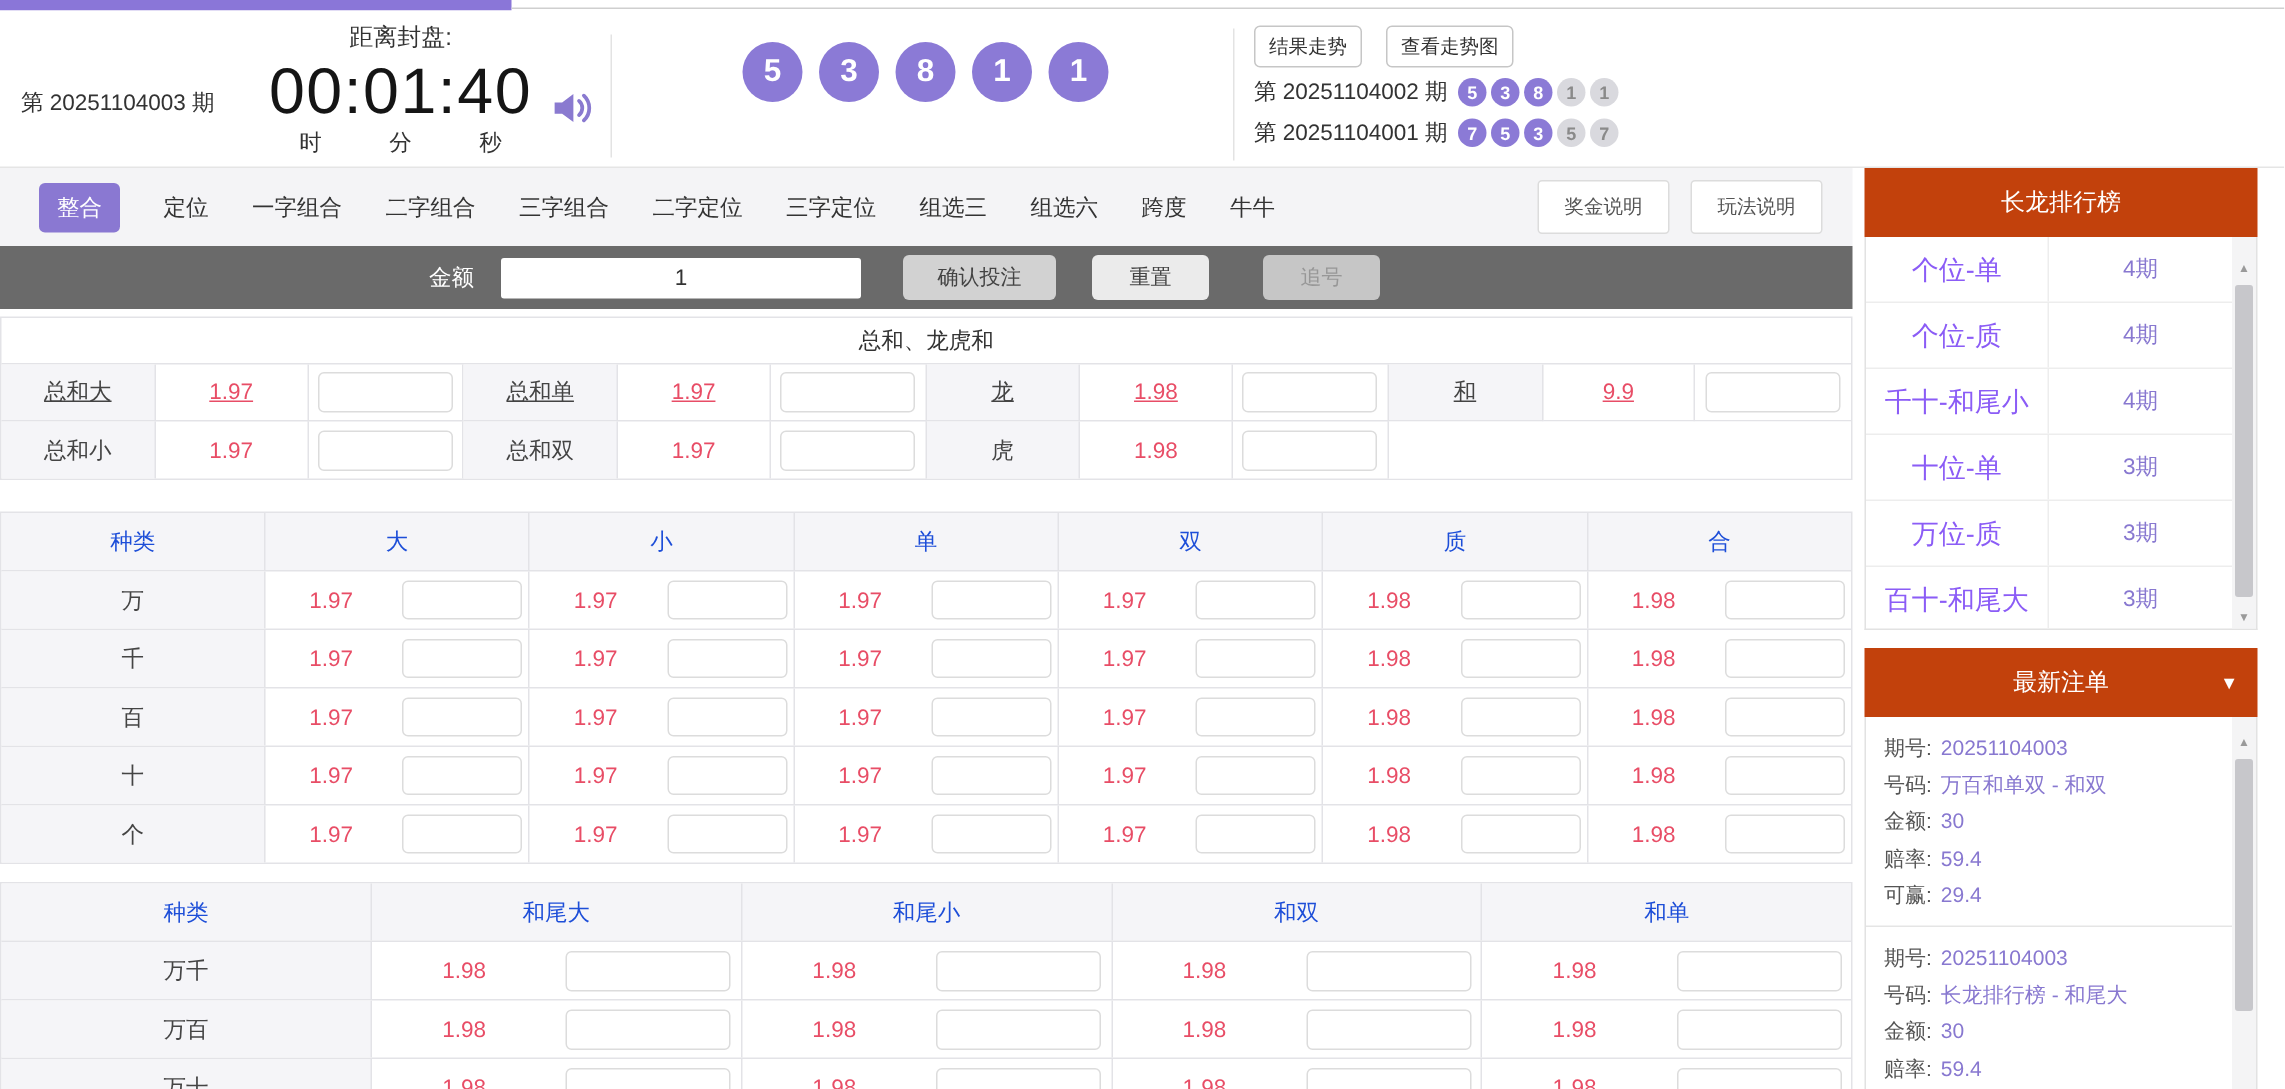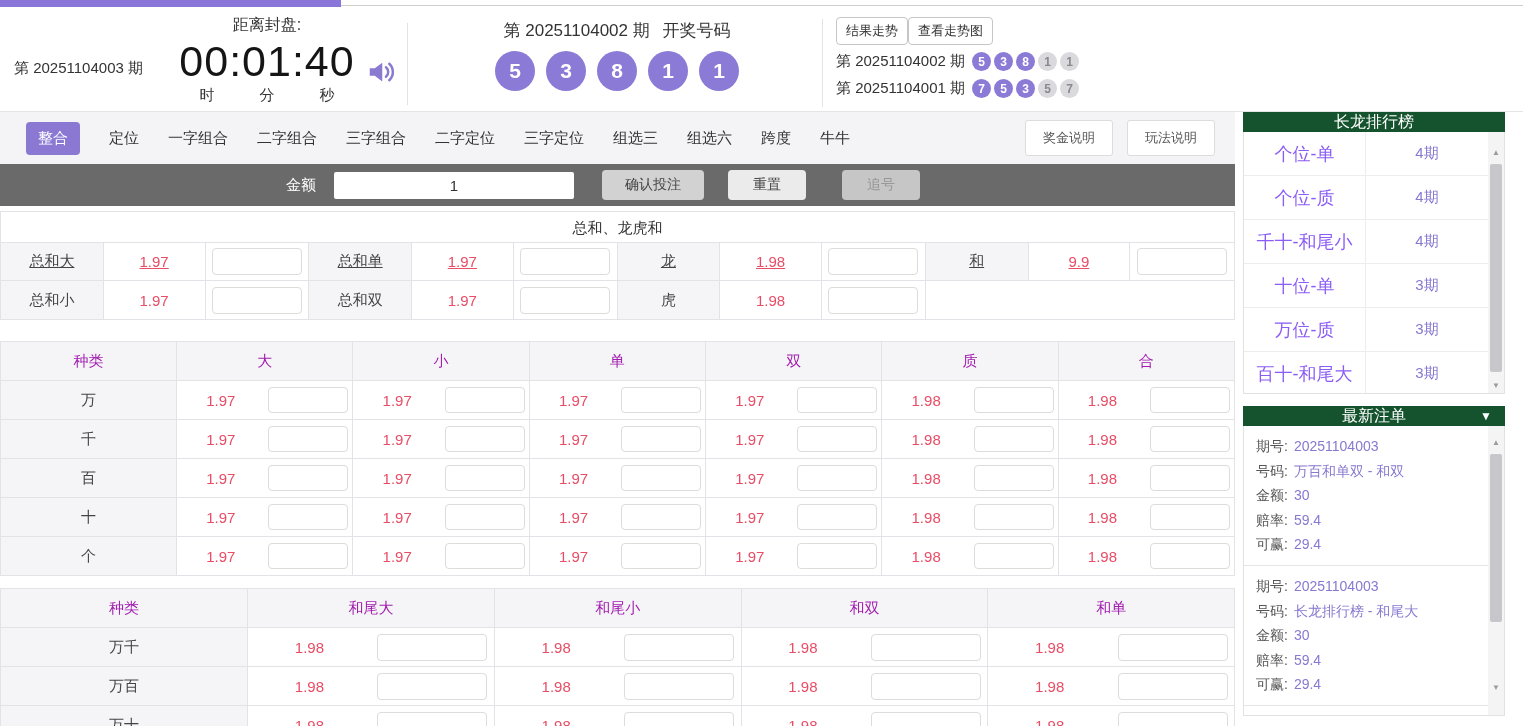--- a/index.html
+++ b/index.html
@@ -24,21 +24,21 @@
   .d2 { left:822px; top:12px; height:88px; }
 
   .draw { position:absolute; left:432px; top:12px; width:370px; text-align:center; }
   .draw-title-row { font-size:17px; color:#333; }
   .draw-title-row span { margin:0 4px; }
   .draw-balls { margin-top:9px; display:flex; justify-content:center; gap:11px; }
   .ball { width:40px; height:40px; border-radius:50%; background:#8b7ad6; color:#fff;
           font-size:21px; font-weight:bold; display:flex; align-items:center; justify-content:center; }
 
   .history { position:absolute; left:836px; top:10px; }
-  .hist-btns { display:flex; gap:0; }
+  .hist-btns { display:flex; gap:16px; }
   .hist-btns button { font-size:13px; color:#333; background:#fff; border:1px solid #c6c6c6;
           border-radius:4px; padding:4px 9px; cursor:pointer; }
   .hist-row { margin-top:6px; display:flex; align-items:center; gap:7px; height:21px; }
   .hist-label { font-size:15px; color:#333; white-space:nowrap; }
   .mini-balls { display:flex; gap:3px; }
   .mini-ball { width:19px; height:19px; border-radius:50%; background:#8b7ad6; color:#fff;
           font-size:12px; font-weight:bold; display:flex; align-items:center; justify-content:center; }
   .mini-ball[data-on="false"] { background:#d9d9de; color:#8a8a8a; }
 
   
@@ -77,21 +77,21 @@
   .sg-label { background:#f5f5f8; font-size:15px; color:#444; }
   .sg-odds { color:#e84d66; font-size:15px; }
   .sg-input input, .t-inp input { width:90px; height:27px; border:1px solid #dcdcdc; border-radius:4px; }
   .sg-filler { background:#fff; grid-column:span 3; }
 
   
   .otable { border:1px solid #e3e3e7; background:#fff; }
   .digit-table { margin-top:21px; }
   .pair-table { margin-top:12px; }
   .t-head { display:flex; background:#f5f5f8; }
-  .t-head > div { display:flex; align-items:center; justify-content:center; font-size:15px; color:#a21caf; }
+  .t-head > div { display:flex; align-items:center; justify-content:center; font-size:15px; color:#1d4ed8; }
   .t-row { display:flex; border-top:1px solid #e3e3e7; }
   .t-label { background:#f5f5f8; display:flex; align-items:center; justify-content:center;
           font-size:15px; color:#444; }
   .t-cell { flex:1; display:flex; }
   .t-head > div, .t-label, .t-cell { border-right:1px solid #e3e3e7; }
   .t-head > div:last-child, .t-row > .t-cell:last-child { border-right:none; }
   .t-odds { width:50%; display:flex; align-items:center; justify-content:center;
           color:#e84d66; font-size:15px; }
   .t-inp { width:50%; display:flex; align-items:center; justify-content:center; }
   .digit-table .t-head, .digit-table .t-row { height:38px; }
@@ -99,21 +99,21 @@
   .digit-table .t-head > div:first-child, .digit-table .t-label { width:176px; flex:none; }
   .digit-table .t-head > div { flex:1; }
   .digit-table .t-inp input { width:80px; height:26px; }
   .pair-table .t-head { height:38px; }
   .pair-table .t-row { height:39px; }
   .pair-table .t-head > div:first-child, .pair-table .t-label { width:247px; flex:none; }
   .pair-table .t-head > div { flex:1; }
   .pair-table .t-inp input { width:110px; height:27px; }
 
   
-  .panel-hd { height:20px; background:#14532d; color:#fff; font-size:16px;
+  .panel-hd { height:46px; background:#c2410c; color:#fff; font-size:16px;
           display:flex; align-items:center; justify-content:center; position:relative; }
   .panel-bd { position:relative; border:1px solid #e2e2e2; border-top:none; background:#fff; }
   .dragon .panel-bd { height:262px; overflow:hidden; padding-right:16px; }
   .dragon-row { height:44px; display:flex; border-bottom:1px solid #ededed; }
   .dr-name { width:122px; display:flex; align-items:center; justify-content:center;
           font-size:18px; color:#8b5cf6; border-right:1px solid #ededed; }
   .dr-count { flex:1; display:flex; align-items:center; justify-content:center;
           font-size:15px; color:#8878d0; }
   .orders-panel { margin-top:12px; }
   .panel-caret { position:absolute; right:13px; top:50%; transform:translateY(-50%);
@@ -162,24 +162,20 @@
       <svg viewBox="0 0 24 24" width="30" height="30">
         <path d="M3 9v6h4l6 4.5v-15L7 9H3z" fill="#8a7ad0"></path>
         <path d="M16 8.2a5 5 0 0 1 0 7.6" stroke="#8a7ad0" stroke-width="2" fill="none" stroke-linecap="round"></path>
         <path d="M18.6 5.4a9 9 0 0 1 0 13.2" stroke="#8a7ad0" stroke-width="2" fill="none" stroke-linecap="round"></path>
       </svg>
     </span>
 
     <div class="vdiv d1"></div>
 
     <div class="draw">
-      <div class="draw-title-row">
-        <span>第 20251104002 期</span>
-        <span>开奖号码</span>
-      </div>
       <div class="draw-balls">
 
           <span class="ball">5</span>
 
           <span class="ball">3</span>
 
           <span class="ball">8</span>
 
           <span class="ball">1</span>
 

